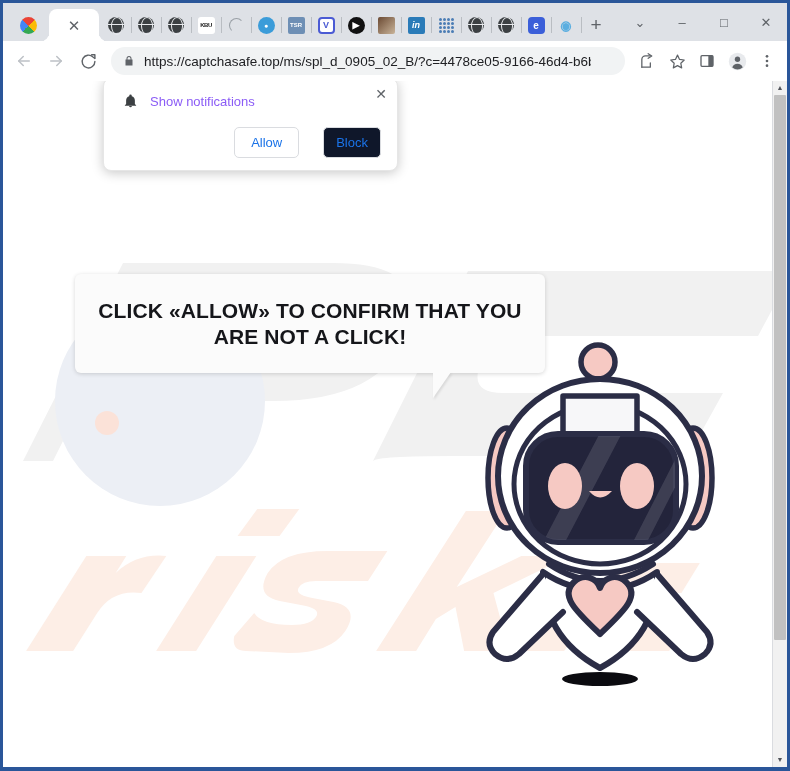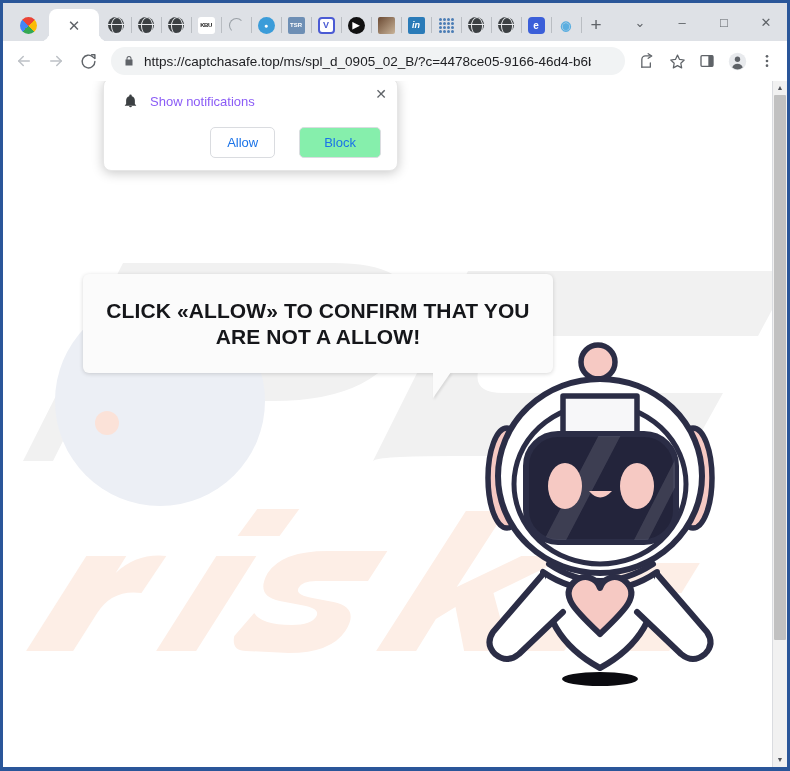--- a/index.html
+++ b/index.html
@@ -194,21 +194,21 @@
     position: absolute; left: 52px; top: 215px;
     width: 210px; height: 210px; border-radius: 50%;
     background: #eceff5;
   }
   .dot-peach {
     position: absolute; border-radius: 50%; background: #fbe2d8;
   }
 
   
   #bubble {
-    position: absolute; left: 80px; top: 193px;
+    position: absolute; left: 72px; top: 193px;
     width: 470px; height: 99px;
     background: #fbfbfb;
     border-radius: 6px;
     box-shadow: 0 1px 4px rgba(0,0,0,0.16);
     display: flex; align-items: center; justify-content: center;
   }
   #bubble-text {
     text-align: center; font-size: 21px; font-weight: 700;
     color: #15161a; line-height: 1.22; letter-spacing: 0.1px;
     font-family: "Liberation Sans", sans-serif;
@@ -408,21 +408,21 @@
         </g>
       </svg>
 
       <div id="blob-circle"></div>
       <div class="dot-peach" style="left:120px;top:248px;width:34px;height:34px;"></div>
       <div class="dot-peach" style="left:92px;top:330px;width:24px;height:24px;"></div>
 
       <div id="bubble">
         <div id="bubble-text">
           <div>CLICK «ALLOW» TO CONFIRM THAT YOU</div>
-          <div>ARE NOT A ALLOW!</div>
+          <div>ARE NOT A CLICK!</div>
         </div>
       </div>
       <div id="bubble-tail"></div>
 
       <svg id="robot" viewBox="0 0 240 350">
         <defs>
           <clipPath id="visorClip">
               <rect x="48" y="100" width="146" height="104" rx="30"></rect>
             </clipPath>
         </defs>
@@ -477,18 +477,18 @@
 
       <div style="display:flex;align-items:center;gap:12px;margin:0 0 14px 3px;">
         <svg width="15" height="16" viewBox="0 0 24 24" fill="#3c4043">
           <path d="M12 22a2.2 2.2 0 0 0 2.2-2.1H9.8A2.2 2.2 0 0 0 12 22zm7-5.3v-5.4c0-3.4-1.8-6.2-5-6.9V3.6a2 2 0 1 0-4 0v.8c-3.2.7-5 3.5-5 6.9v5.4L3 18.7v.9h18v-.9z"></path>
         </svg>
         <span style="font-size:13px;color:#8b5cf6;">Show notifications</span>
       </div>
 
       <div style="display:flex;justify-content:flex-end;gap:24px;margin-top:18px;">
         <button style="background:#fff;border:1px solid #dadce0;border-radius:5px;color:#1a73e8;font-size:13px;font-family:'Liberation Sans',sans-serif;padding:7px 16px;cursor:pointer;">Allow</button>
-        <button style="background:#86efac;border:1px solid #dadce0;border-radius:5px;color:#1a73e8;font-size:13px;font-family:'Liberation Sans',sans-serif;padding:7px 24px;cursor:pointer;">Block</button>
+        <button style="background:#0f172a;border:1px solid #dadce0;border-radius:5px;color:#1a73e8;font-size:13px;font-family:'Liberation Sans',sans-serif;padding:7px 12px;cursor:pointer;">Block</button>
       </div>
     </div>
 
   </div>
 </div>
 
 </body></html>

